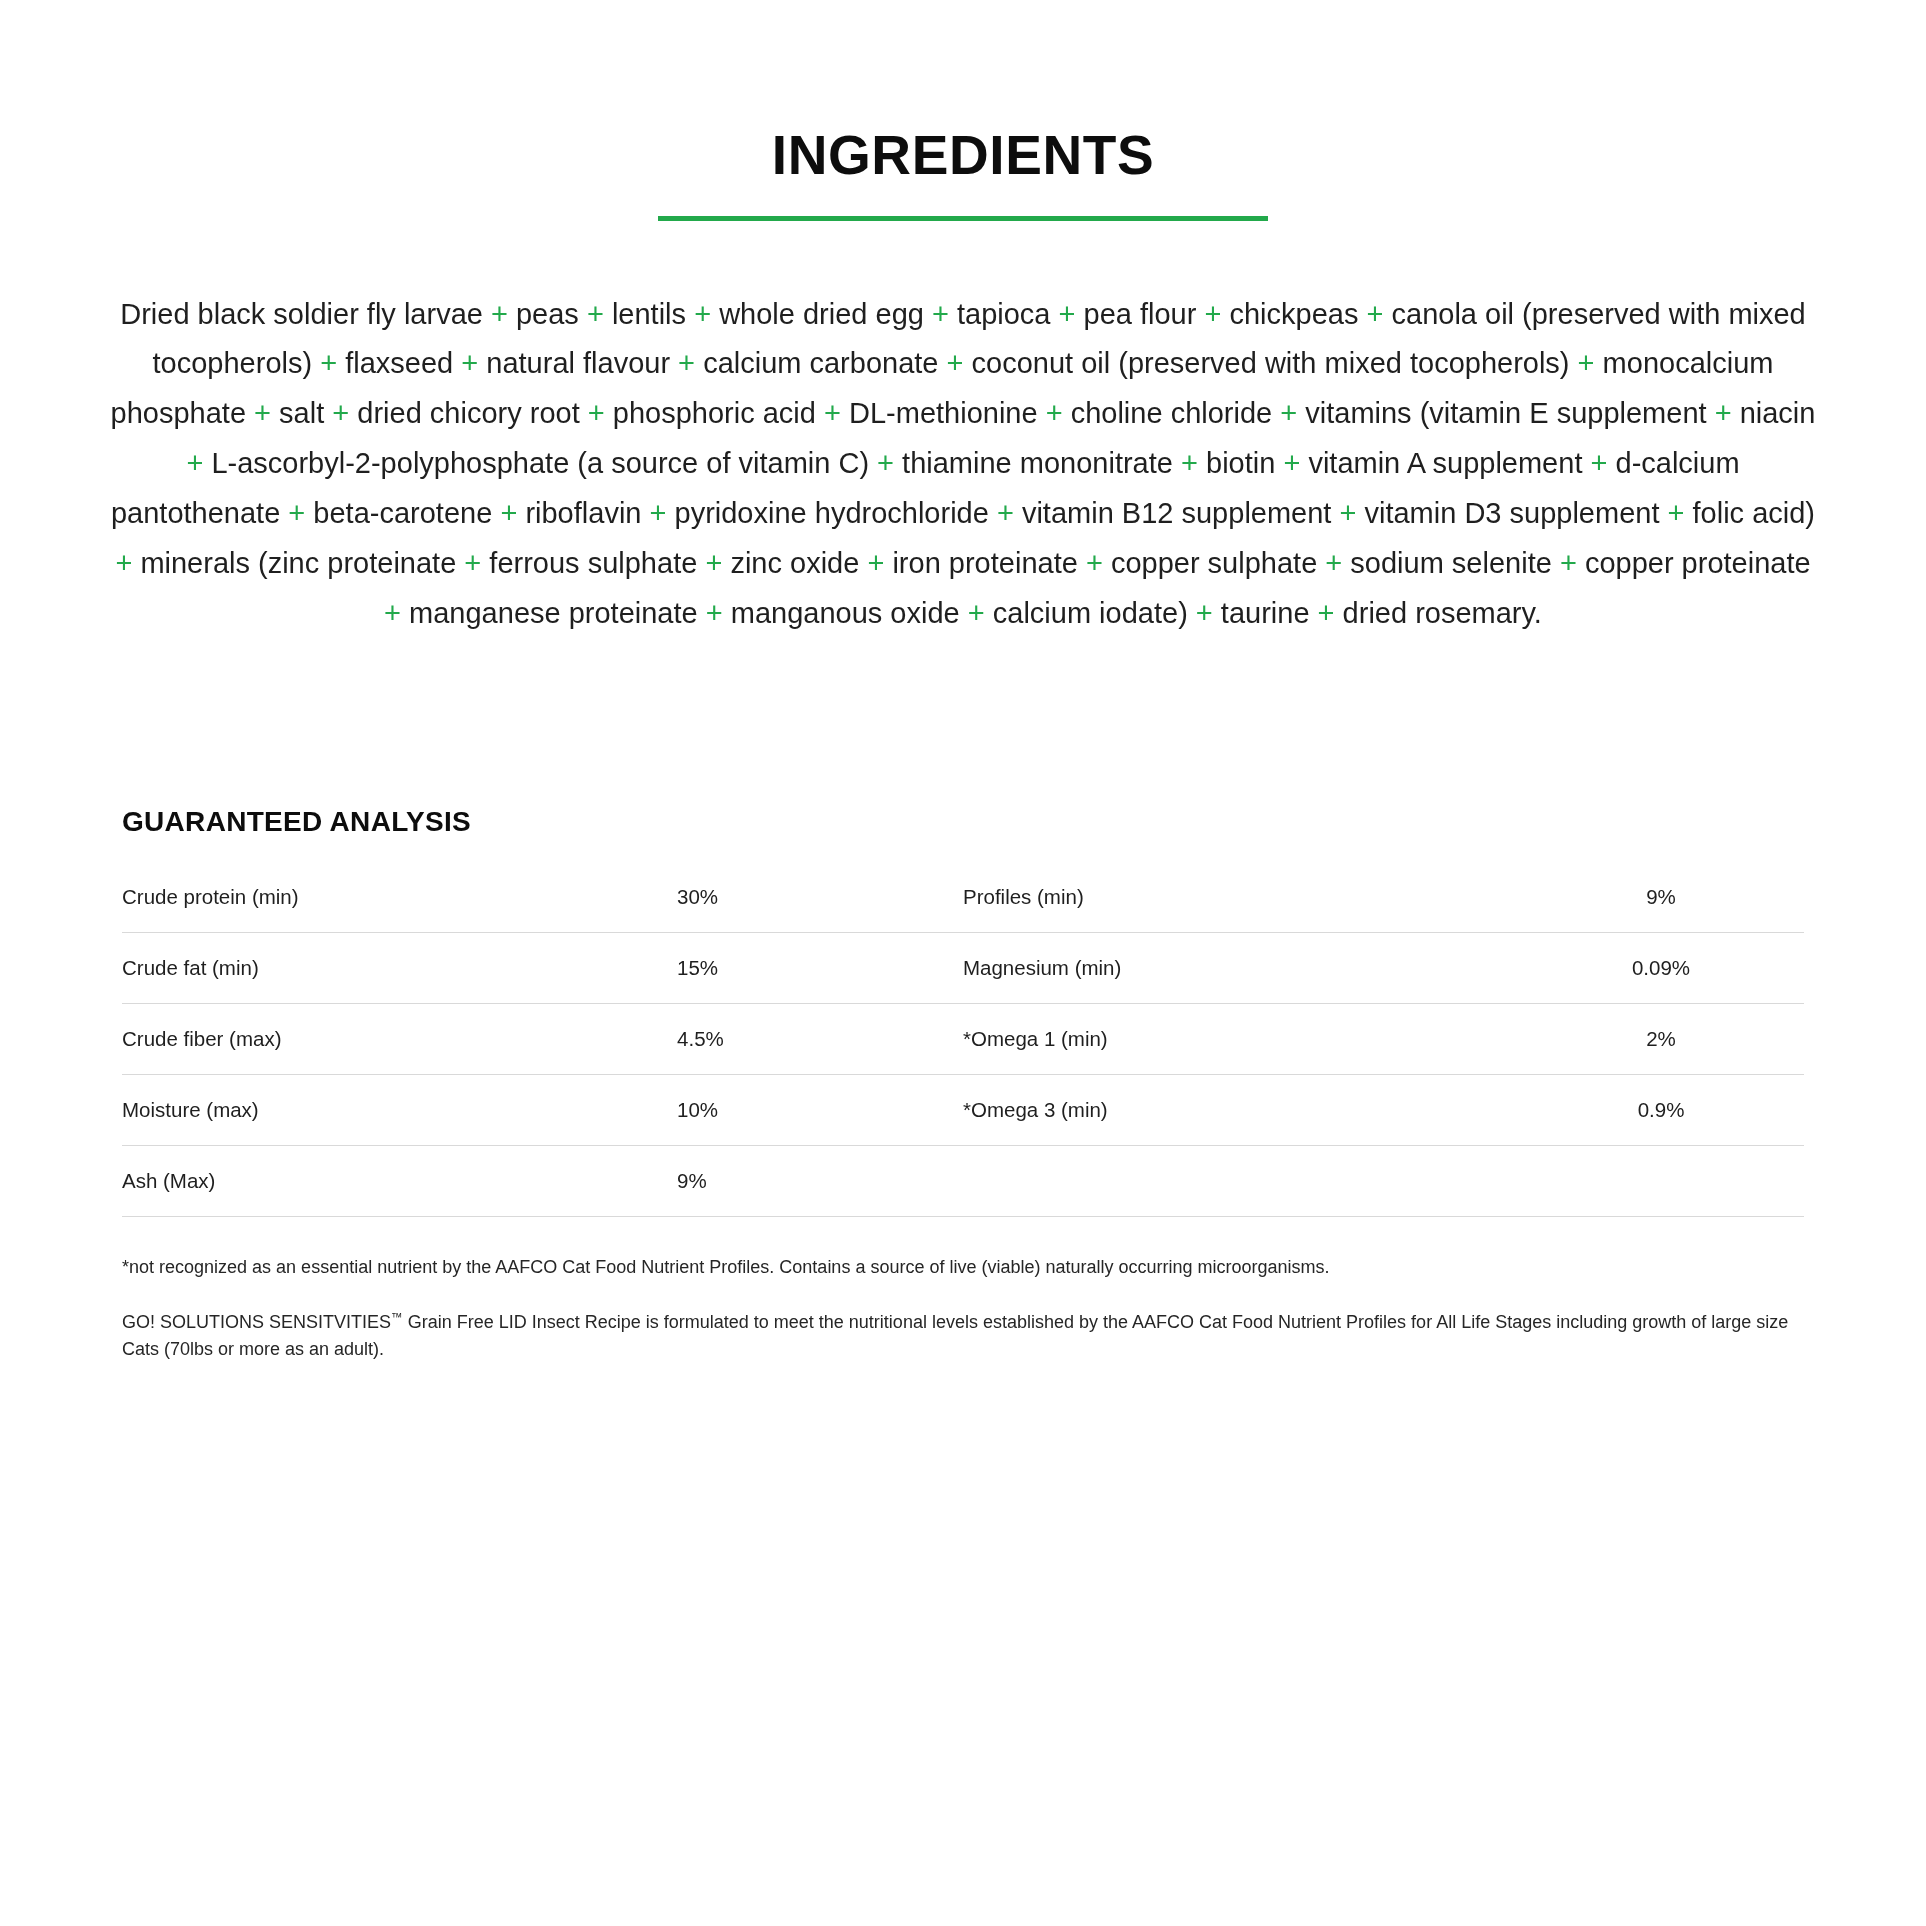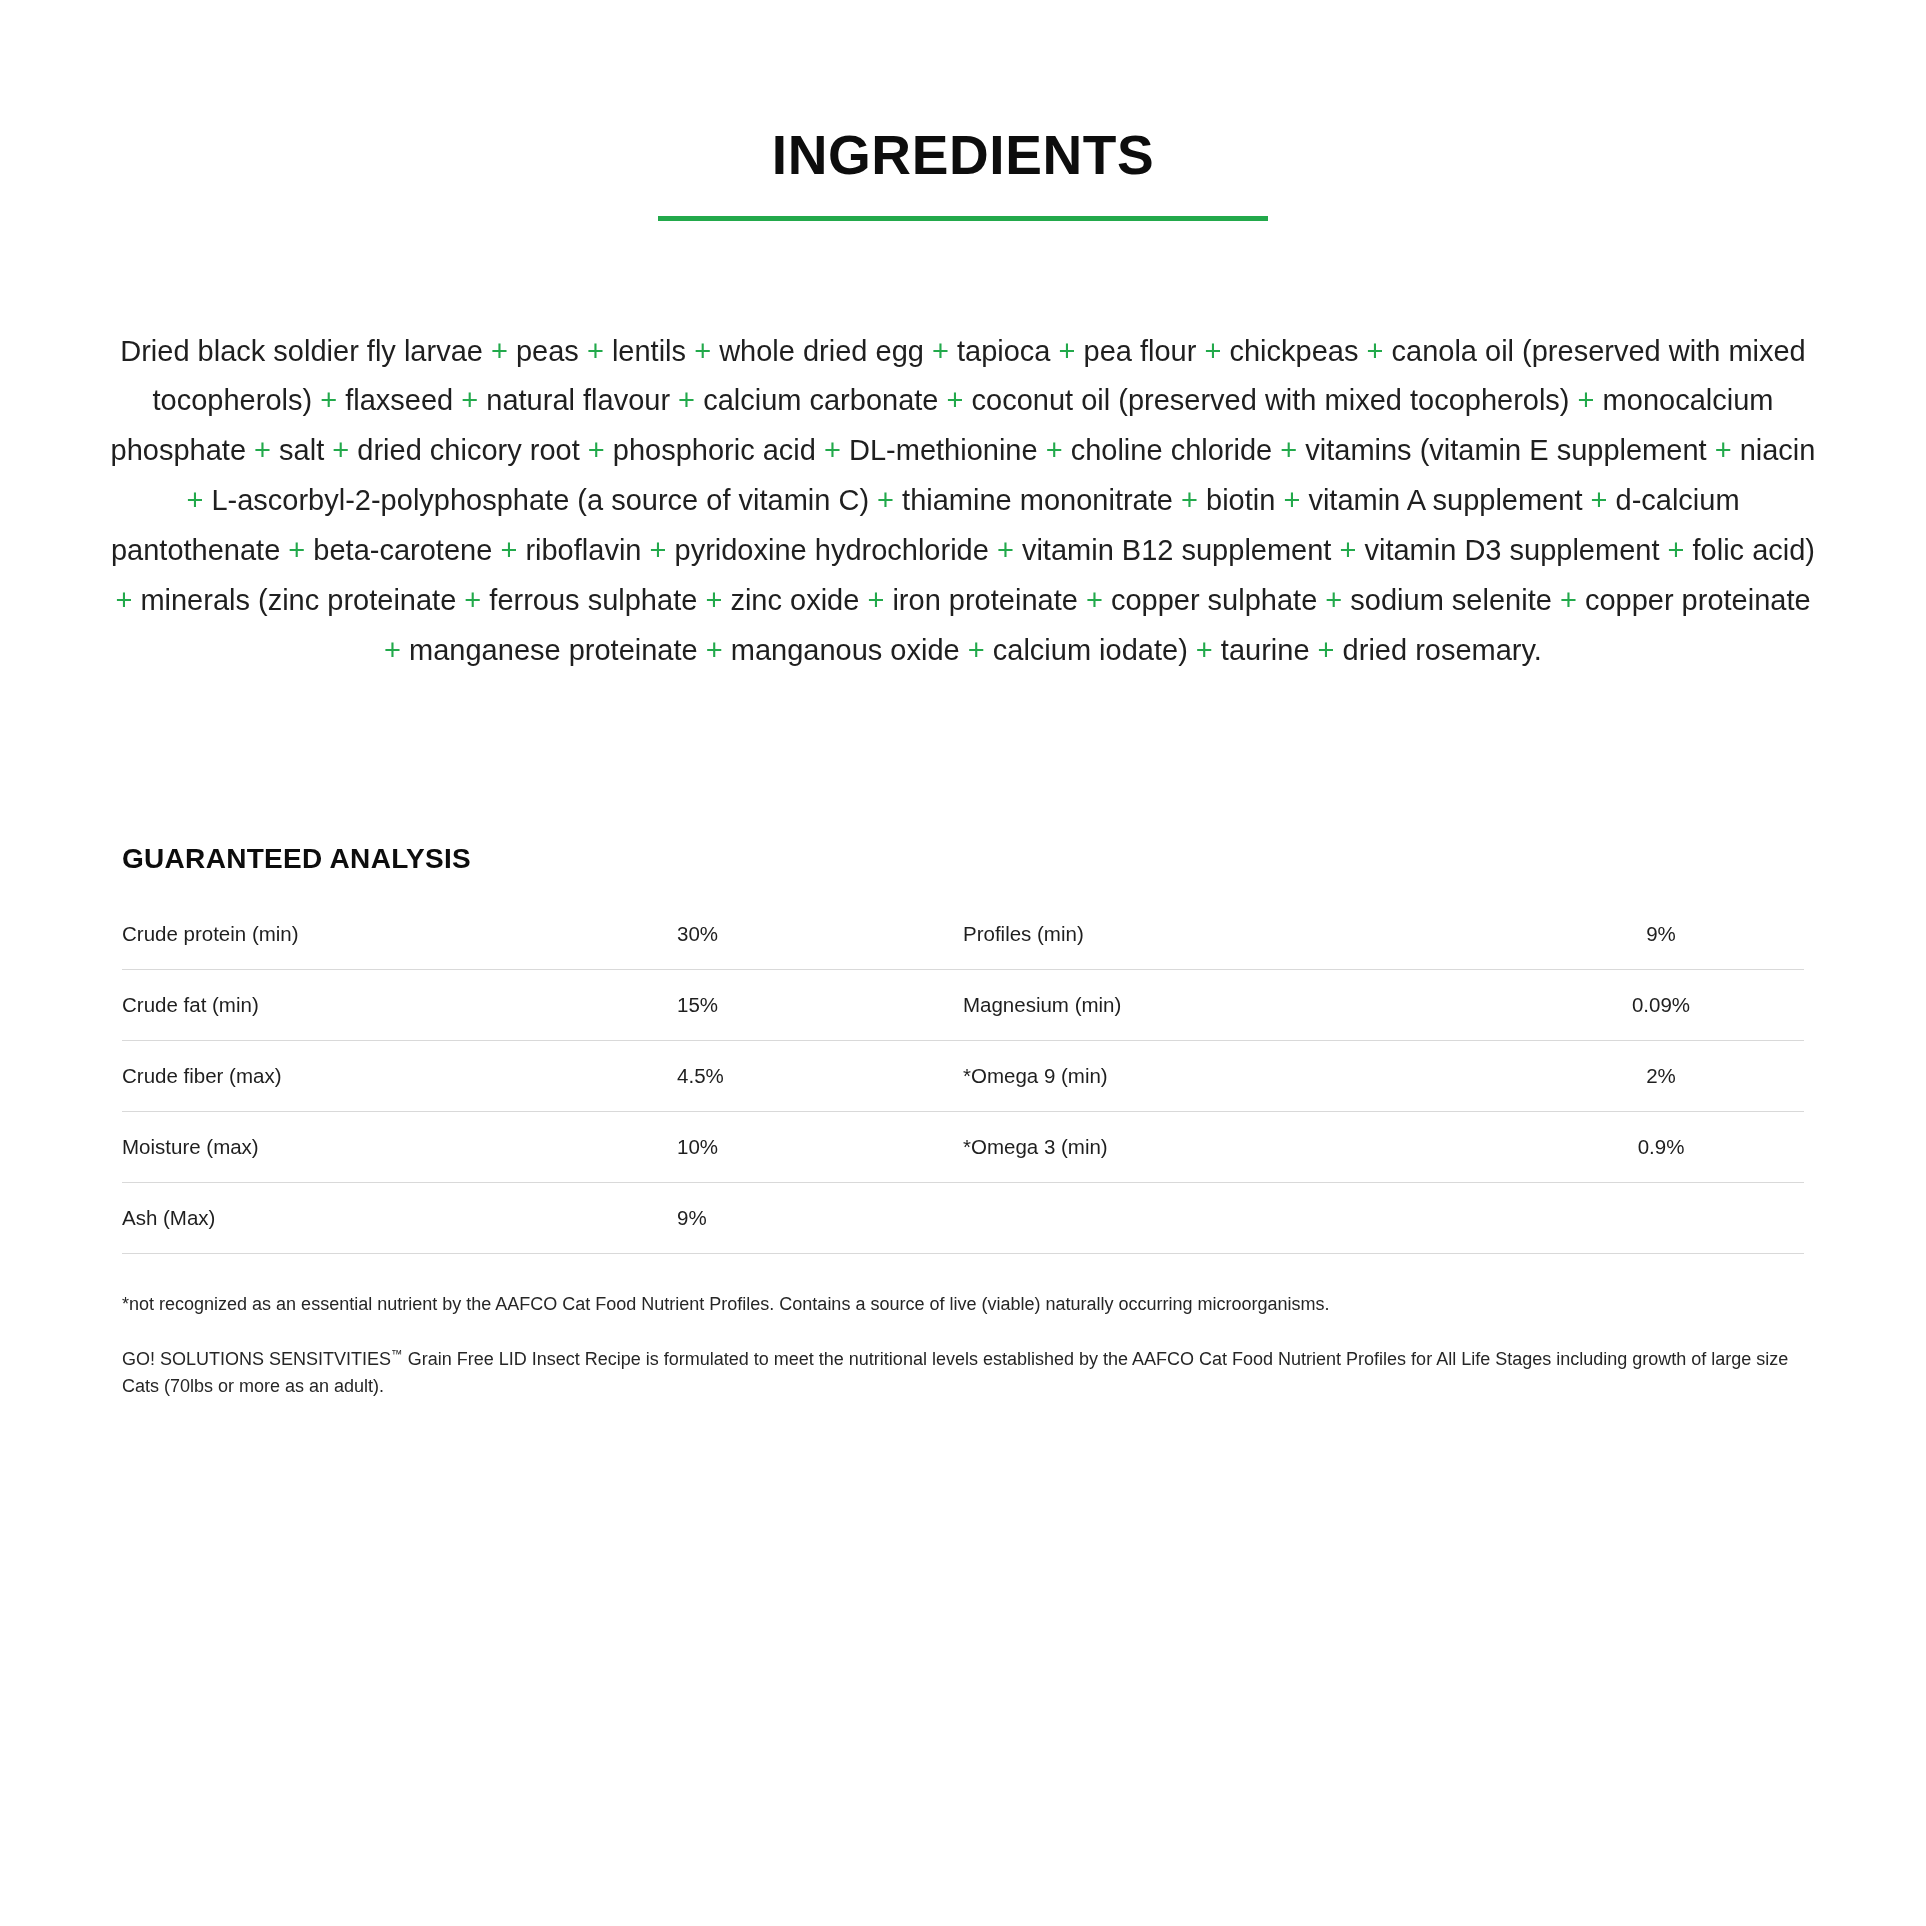--- a/index.html
+++ b/index.html
@@ -36,21 +36,21 @@
   }
   .title-rule {
     width: 610px;
     height: 4.5px;
     background: #22a94b;
     margin: 33px auto 0 auto;
   }
 
   
   .ingredients-body {
-    margin: 106px auto 0 auto;
+    margin: 69px auto 0 auto;
     width: 1708px;
     text-align: center;
     font-size: 29px;
     line-height: 1.72;
     color: #1f1f1f;
     font-weight: 400;
   }
   .plus {
     color: #22a94b;
     font-weight: 400;
@@ -130,21 +130,21 @@
           </tr>
           <tr>
             <td class="label-l">Crude fat (min)</td>
             <td class="value-l">15%</td>
             <td class="label-r">Magnesium (min)</td>
             <td class="value-r">0.09%</td>
           </tr>
           <tr>
             <td class="label-l">Crude fiber (max)</td>
             <td class="value-l">4.5%</td>
-            <td class="label-r">*Omega 9 (min)</td>
+            <td class="label-r">*Omega 1 (min)</td>
             <td class="value-r">2%</td>
           </tr>
           <tr>
             <td class="label-l">Moisture (max)</td>
             <td class="value-l">10%</td>
             <td class="label-r">*Omega 3 (min)</td>
             <td class="value-r">0.9%</td>
           </tr>
           <tr class="last-row">
             <td class="label-l">Ash (Max)</td>

